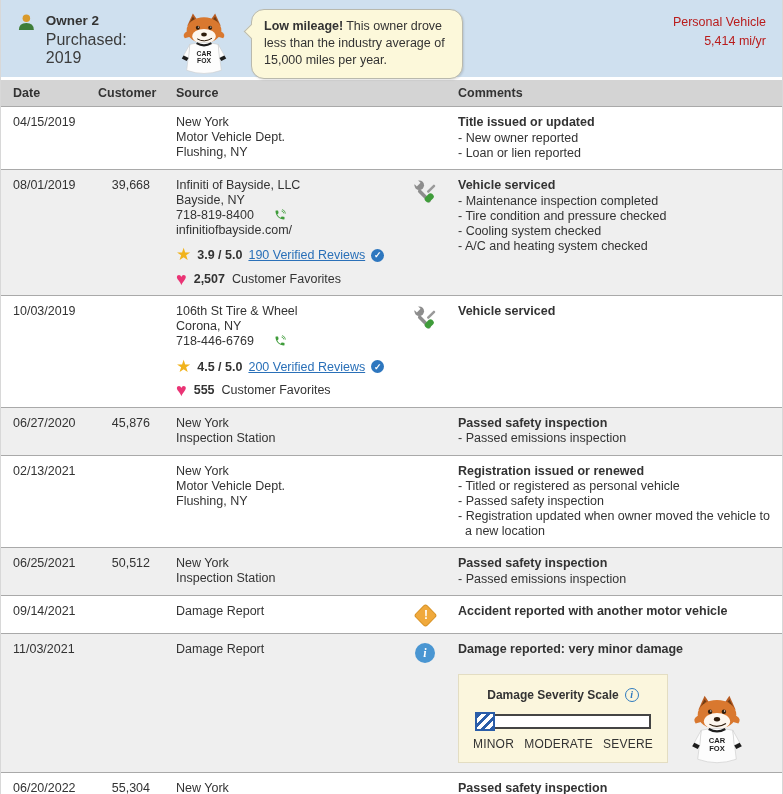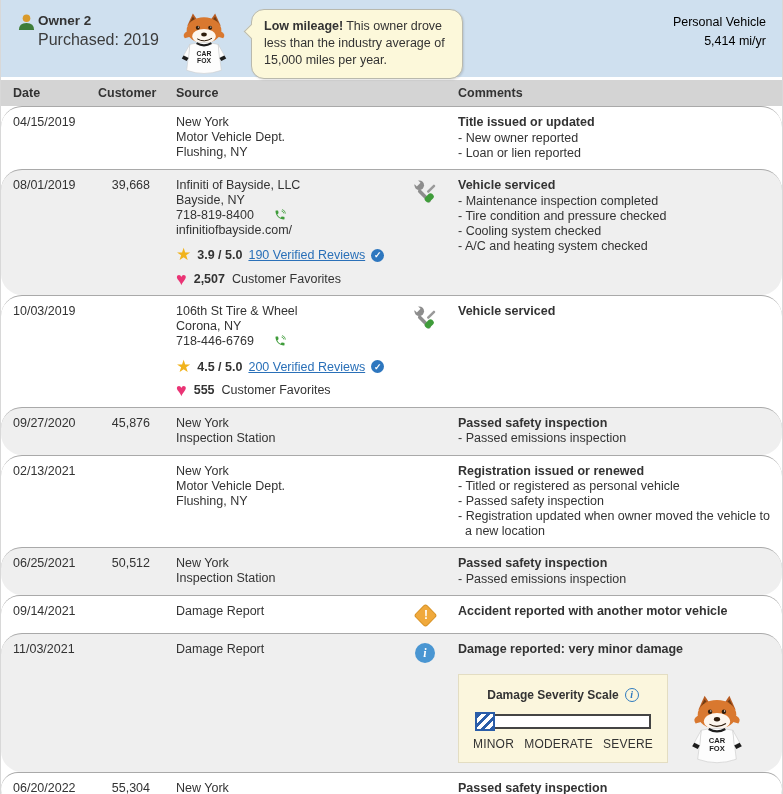--- a/index.html
+++ b/index.html
@@ -1,38 +1,38 @@
 <!DOCTYPE html>
 <html><head>
 <meta charset="utf-8">
 <style>
   * { margin:0; padding:0; box-sizing:border-box; }
   body { background:#fff; font-family:"Liberation Sans", sans-serif; color:#333; }
   .page { width:783px; min-height:794px; border:1px solid #d8d8d8; border-top:none; background:#fff; }
 
   
   .owner-band { background:#cfe0ef; padding:9px 16px 8px 16px; height:77px; display:flex; align-items:flex-start; }
-  .owner-block { display:flex; gap:2px; width:148px; padding-top:4px; }
+  .owner-block { display:flex; gap:10px; width:148px; padding-top:4px; }
   .owner-name { font-weight:bold; font-size:13.5px; color:#333; }
   .owner-purchased { font-size:16px; color:#3c3c3c; margin-top:3px; }
   .fox-header { width:78px; height:68px; flex:0 0 auto; margin-top:2px; }
   .bubble { position:relative; background:#fcf8da; border:1px solid #b9b9ad; border-radius:13px;
             padding:8px 12px 9px 12px; width:212px; margin-left:8px; font-size:12.5px; line-height:1.35;
             box-shadow:1px 1px 2px rgba(0,0,0,.12); }
   .bubble::before { content:""; position:absolute; left:-6px; top:16px; width:10px; height:10px;
             background:#fcf8da; border-left:1px solid #b9b9ad; border-bottom:1px solid #b9b9ad;
             transform:rotate(45deg); }
   .bubble b { margin-right:3px; }
-  .band-right { margin-left:auto; text-align:right; font-size:12.5px; line-height:1.55; color:#000000; padding-top:4px; }
+  .band-right { margin-left:auto; text-align:right; font-size:12.5px; line-height:1.55; color:#b91c1c; padding-top:4px; }
 
   
   .grid { display:grid; grid-template-columns:85px 52px 26px 237px 45px 1fr; padding:8px 12px 9px 12px; }
   .thead { background:#d4d4d4; font-weight:bold; font-size:12.5px; padding-top:6px; padding-bottom:6px; margin-top:3px; }
   .c-mileage { text-align:right; }
-  .row { border-top:1px solid #a9a9a9; font-size:12.5px; line-height:14.5px; background:#fff;border-radius:21px; }
+  .row { border-top:1px solid #a9a9a9; font-size:12.5px; line-height:14.5px; background:#fff; }
   .row.alt { background:#efefef; }
   .src-line { margin-bottom:0.5px; }
   .c-title { font-weight:bold; margin-bottom:1px; }
   .detail { padding-left:7px; text-indent:-7px; margin-top:0.5px; }
 
   
   .phone-line { display:flex; align-items:center; gap:20px; }
   .phone-icon { width:12px; height:12px; }
   
   .rating-line { display:flex; align-items:center; gap:6px; margin-top:11px; }
@@ -243,21 +243,21 @@
           <rect x="12.6" y="13.4" width="6" height="9.4" rx="2.6" fill="#3f9c3a" transform="rotate(45 15.6 18.1)"></rect>
         </g>
       </svg>
     </div>
     <div>
       <div class="c-title">Vehicle serviced</div>
     </div>
   </div>
 
   <div class="grid row alt">
-    <div>09/27/2020</div>
+    <div>06/27/2020</div>
     <div class="c-mileage">45,876</div>
       <div></div>
     <div>
       <div class="src-line">New York</div>
       <div class="src-line">Inspection Station</div>
     </div>
     <div class="c-icon"></div>
     <div>
       <div class="c-title">Passed safety inspection</div>
       <div class="detail">- Passed emissions inspection</div>

